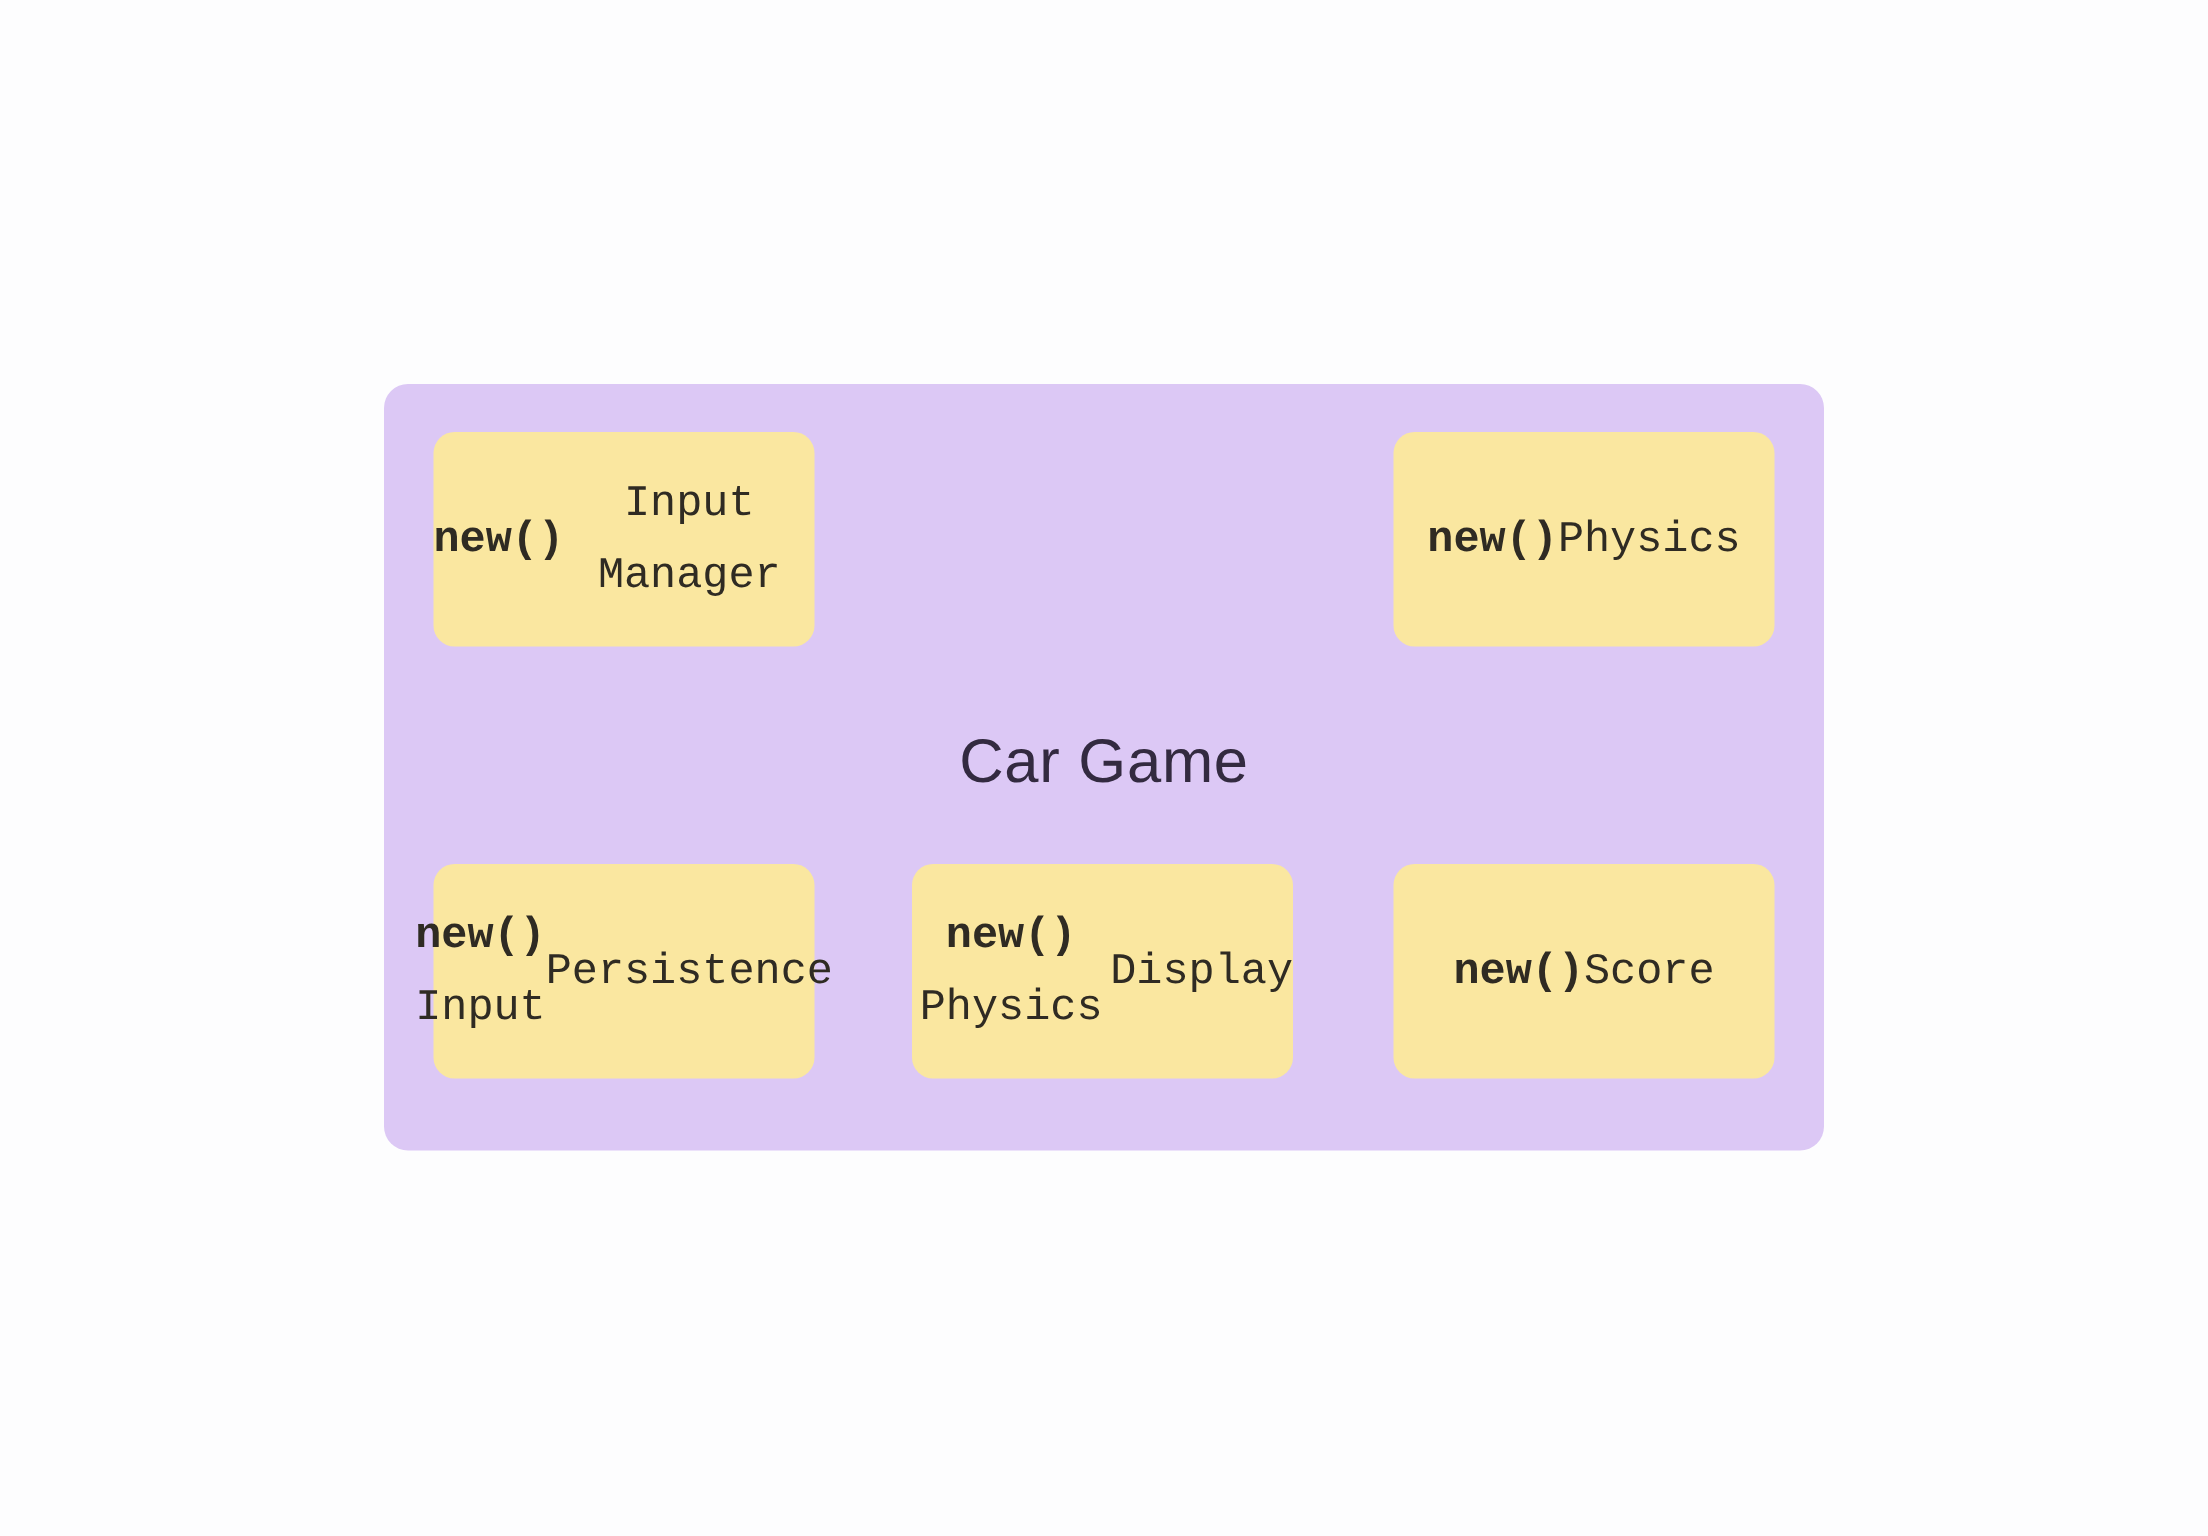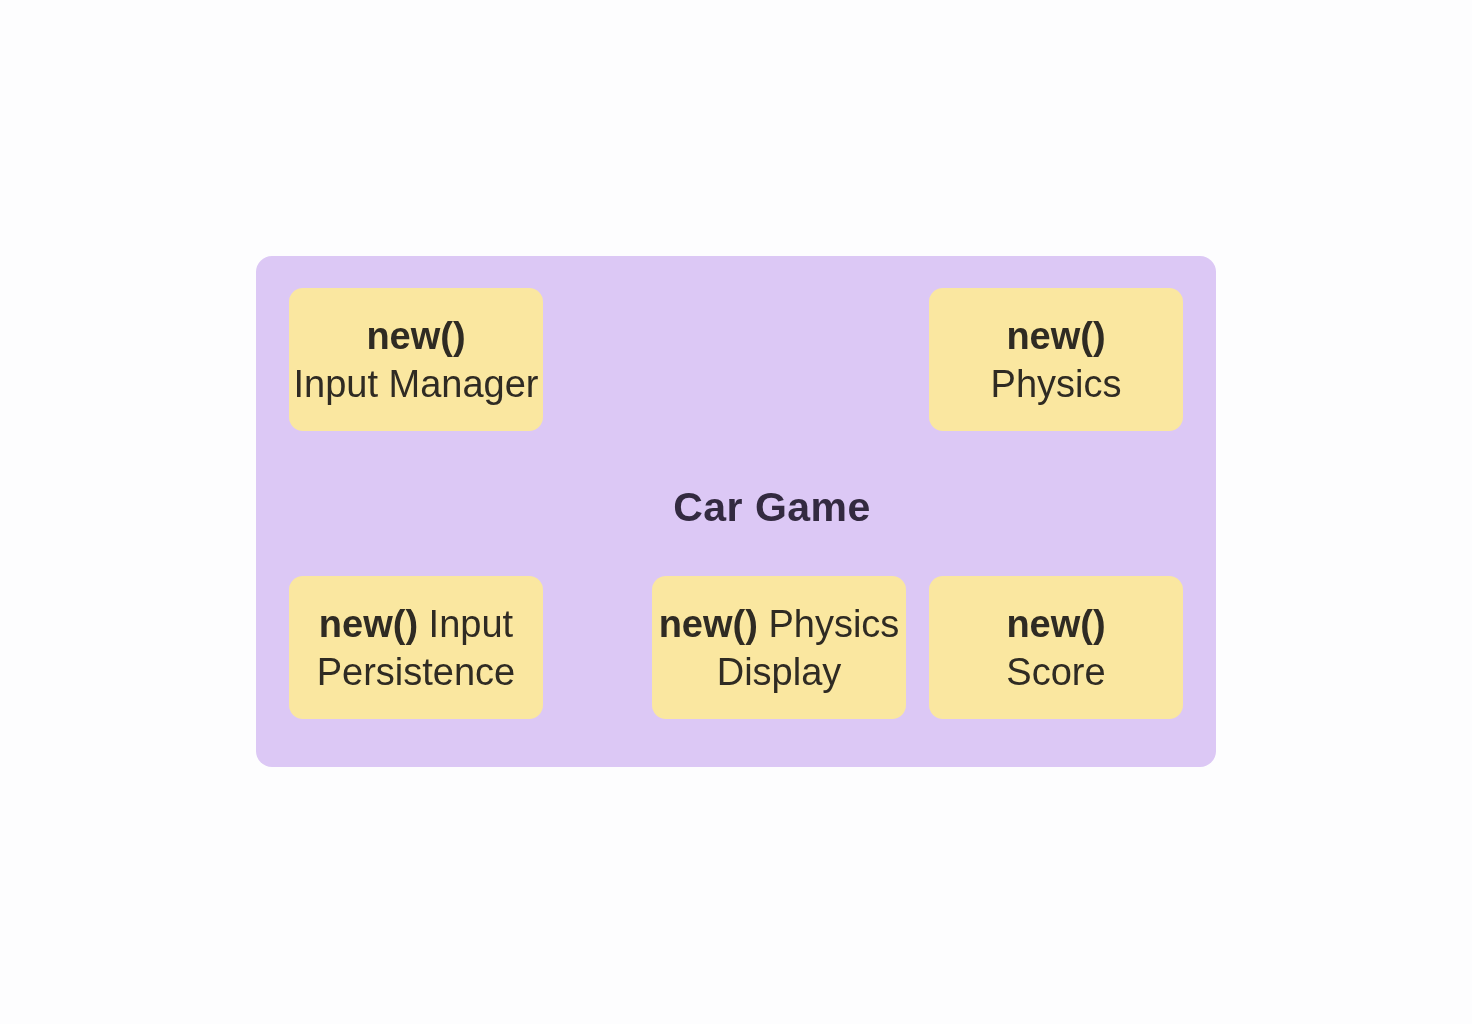--- a/index.html
+++ b/index.html
@@ -23,45 +23,45 @@
     background: #dcc8f5;
     border-radius: 16px;
   }
   .diagram-title {
     position: absolute;
     left: 0;
     top: 228px;
     width: 100%;
     text-align: center;
     font-size: 41px;
-    font-weight: 700;
+    font-weight: 400;
     color: #332a40;
     letter-spacing: 0.5px;
-    margin-left: 36px;
   }
   .dep-box {
     position: absolute;
     width: 254px;
     height: 143px;
     background: #fae7a0;
     border-radius: 14px;
     display: flex;
-    flex-direction: column;
+    flex-direction: row;
     align-items: center;
     justify-content: center;
     text-align: center;
     color: #2f2b23;
-    font-size: 38px;
+    font-size: 29px;
     line-height: 48px;
+    font-family: Liberation Mono, monospace;
   }
   .dep-box .bold { font-weight: 700; }
   .box-1 { left: 33px;  top: 32px;  }
   .box-2 { left: 673px; top: 32px;  }
   .box-3 { left: 33px;  top: 320px; }
-  .box-4 { left: 352px; top: 320px; margin-left: 44px; }
+  .box-4 { left: 352px; top: 320px; }
   .box-5 { left: 673px; top: 320px; }
 </style>
 </head>
 <body>
 
 <div class="diagram-container">
 
   <div class="diagram-title">Car Game</div>
 
   <div class="dep-box box-1">

